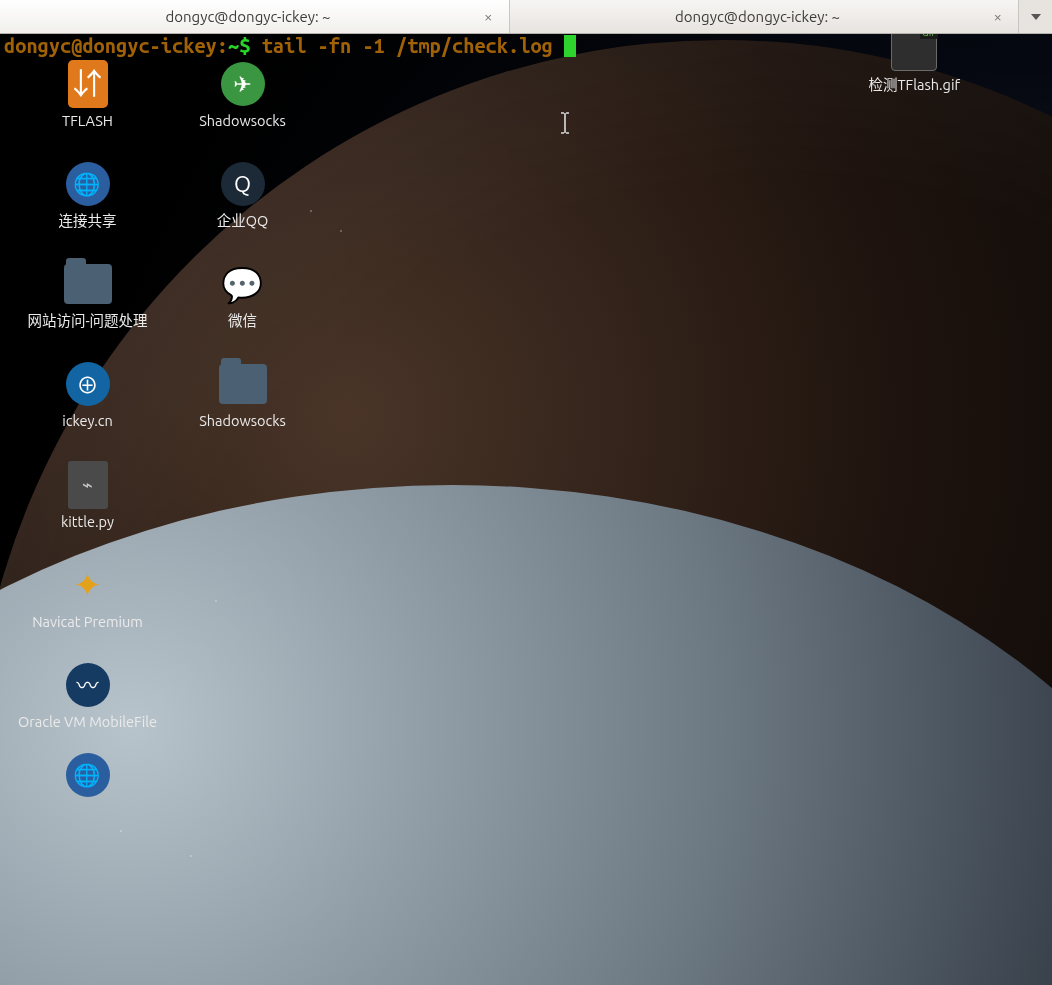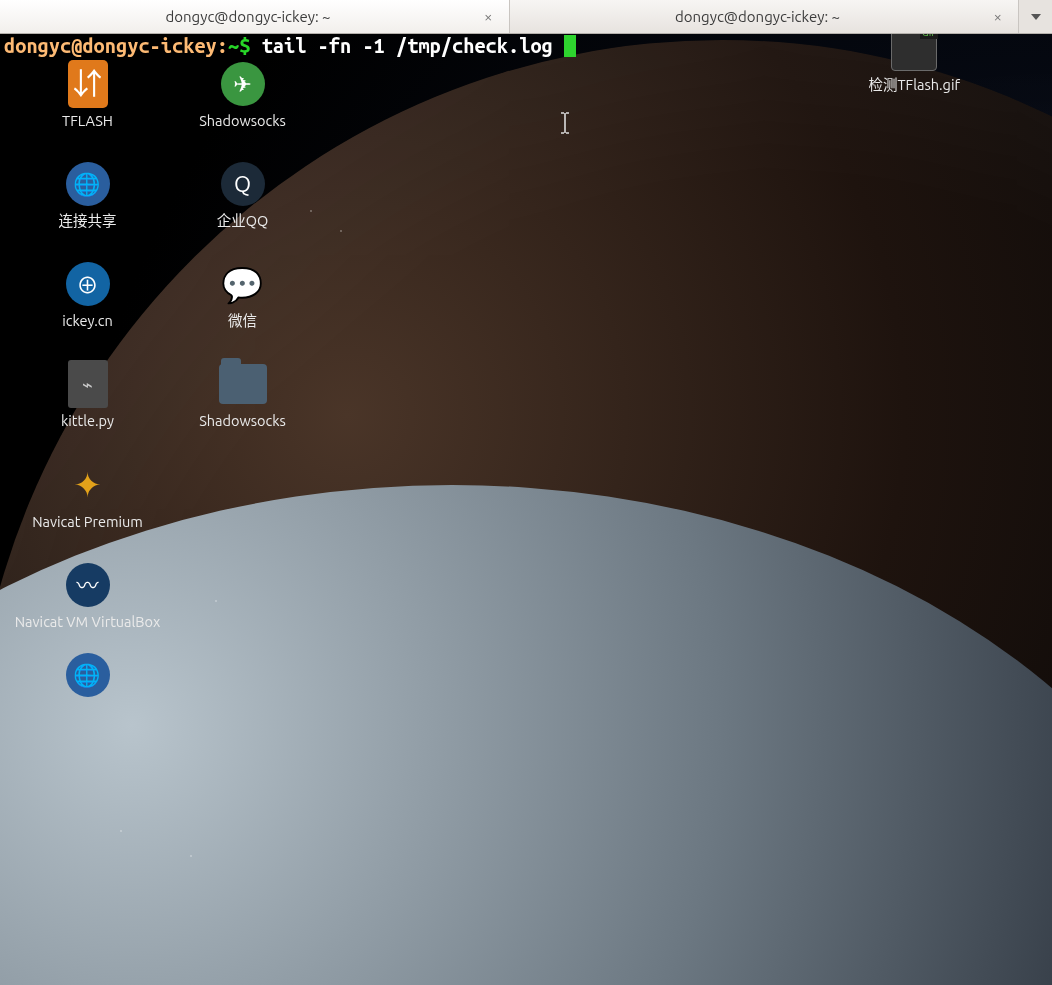--- a/index.html
+++ b/index.html
@@ -117,24 +117,24 @@
   background: rgba(0,0,0,0); 
   font-family: "Ubuntu Mono","DejaVu Sans Mono",monospace;
   font-size: 20px;
   font-weight:700;
   line-height: 24px;
   padding: 0 4px;
   position:absolute;
   top:34px; left:0;
 }
 .term-line { white-space: pre; }
-.ps-user { color:#fdba74; }
+.ps-user { color:#a16207; }
 .ps-path { color:#27d627; }
 .ps-sym  { color:#27d627; }
-.cmd     { color:#ffffff; }
+.cmd     { color:#a16207; }
 .cursor-block {
   display:inline-block;
   width:12px;height:22px;
   background:#2ed42e;
   vertical-align:-4px;
 }
 
 
 .text-caret{
   position:absolute;
@@ -174,20 +174,26 @@
         <span>TFLASH</span>
       </div>
       <div class="desktop-icon">
         <div class="glyph">
             <div class="circle-app" style="background:#2a5e9e">🌐</div>
           </div>
         <span>连接共享</span>
       </div>
       <div class="desktop-icon">
         <div class="glyph">
+            <div class="folder"></div>
+          </div>
+        <span>网站访问-问题处理</span>
+      </div>
+      <div class="desktop-icon">
+        <div class="glyph">
             <div class="circle-app" style="background:#1264a3">⊕</div>
           </div>
         <span>ickey.cn</span>
       </div>
       <div class="desktop-icon">
         <div class="glyph">
             <div class="file" style="background:#4a4a4a">
               <span style="color:#c9c9c9;font-size:18px;">⌁</span>
             </div>
           </div>
@@ -196,21 +202,21 @@
       <div class="desktop-icon">
         <div class="glyph">
             <div class="circle-app" style="background:transparent;color:#e3a21a;font-size:34px">✦</div>
           </div>
         <span>Navicat Premium</span>
       </div>
       <div class="desktop-icon">
         <div class="glyph">
             <div class="circle-app" style="background:#163b63">〰</div>
           </div>
-        <span>Navicat VM VirtualBox</span>
+        <span>Oracle VM MobileFile</span>
       </div>
 
       <div class="desktop-icon" style="margin-top:-10px">
         <div class="glyph">
             <div class="circle-app" style="background:#2a5e9e">🌐</div>
           </div>
       </div>
     </div>
 
     <div class="icon-col">

